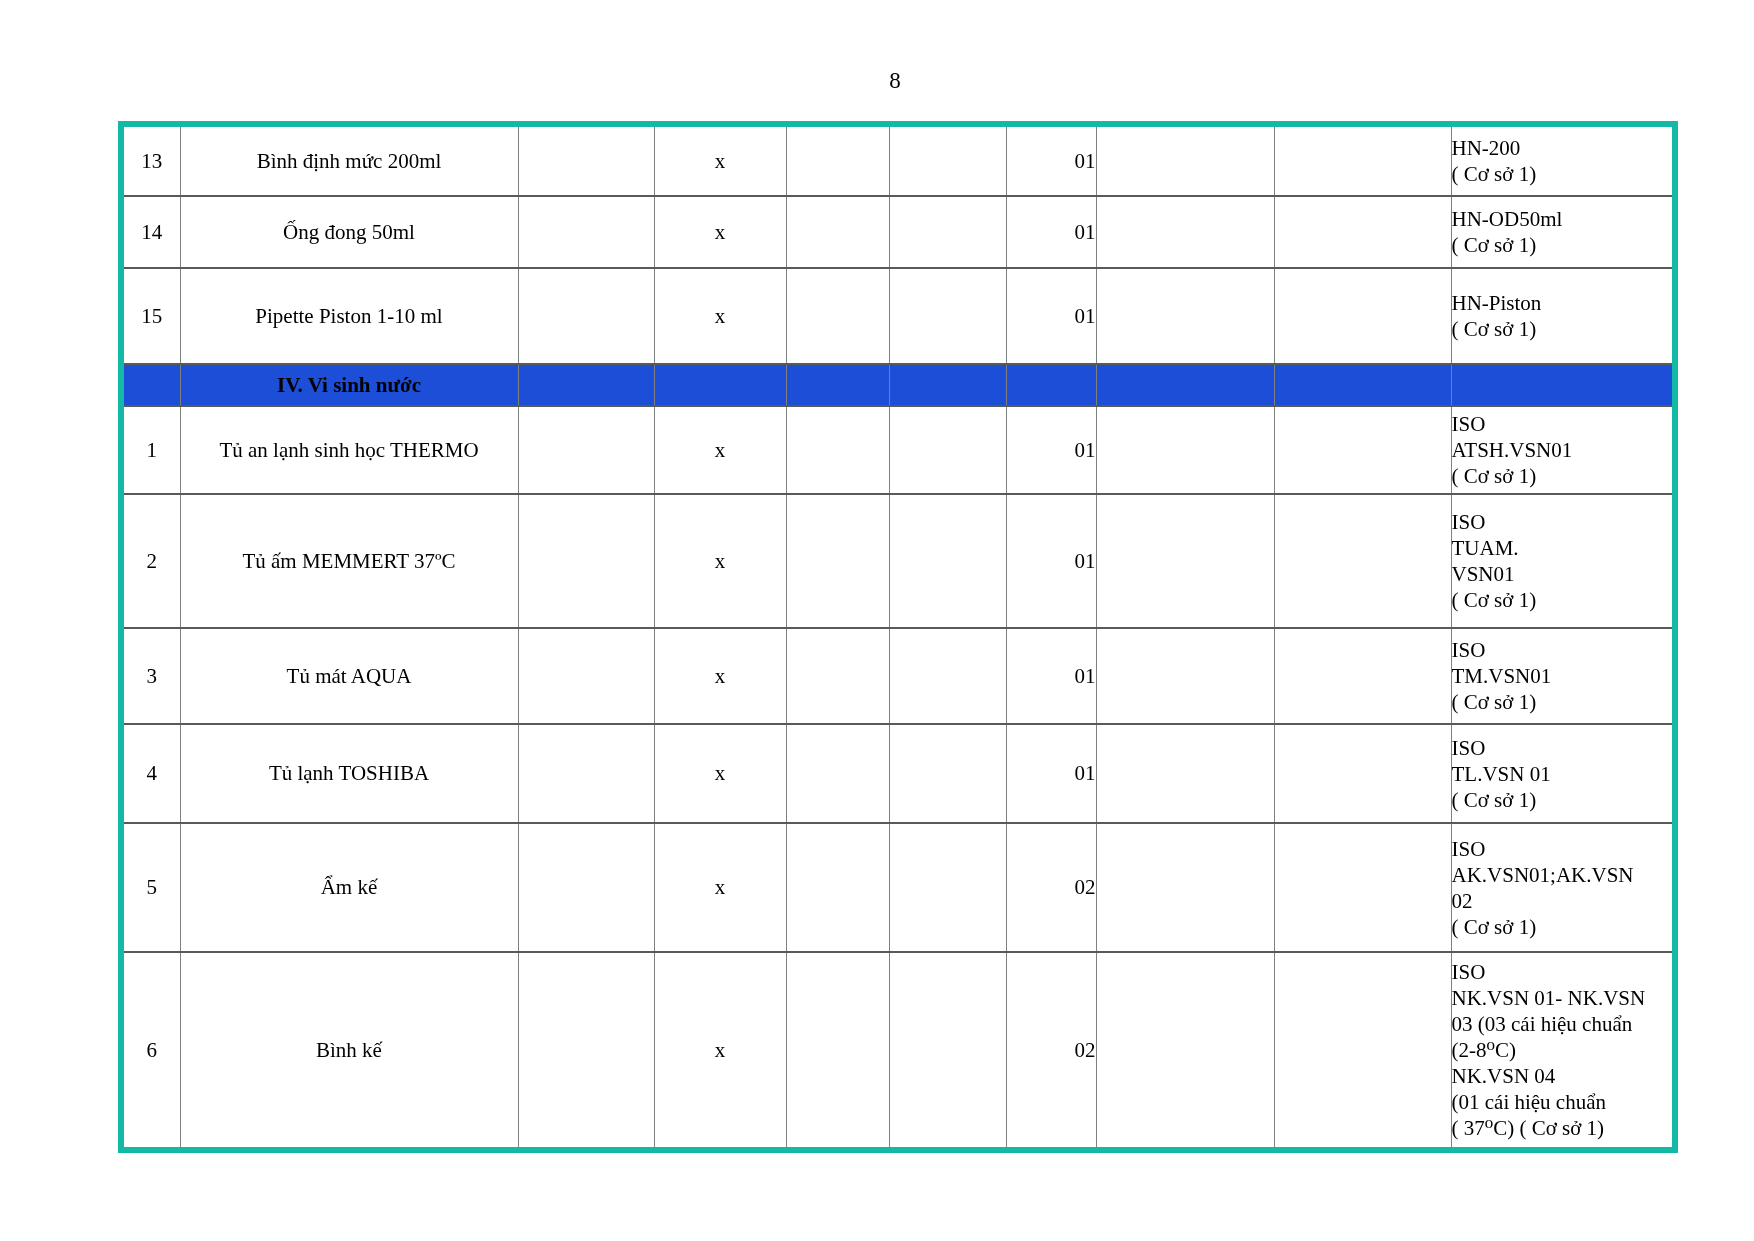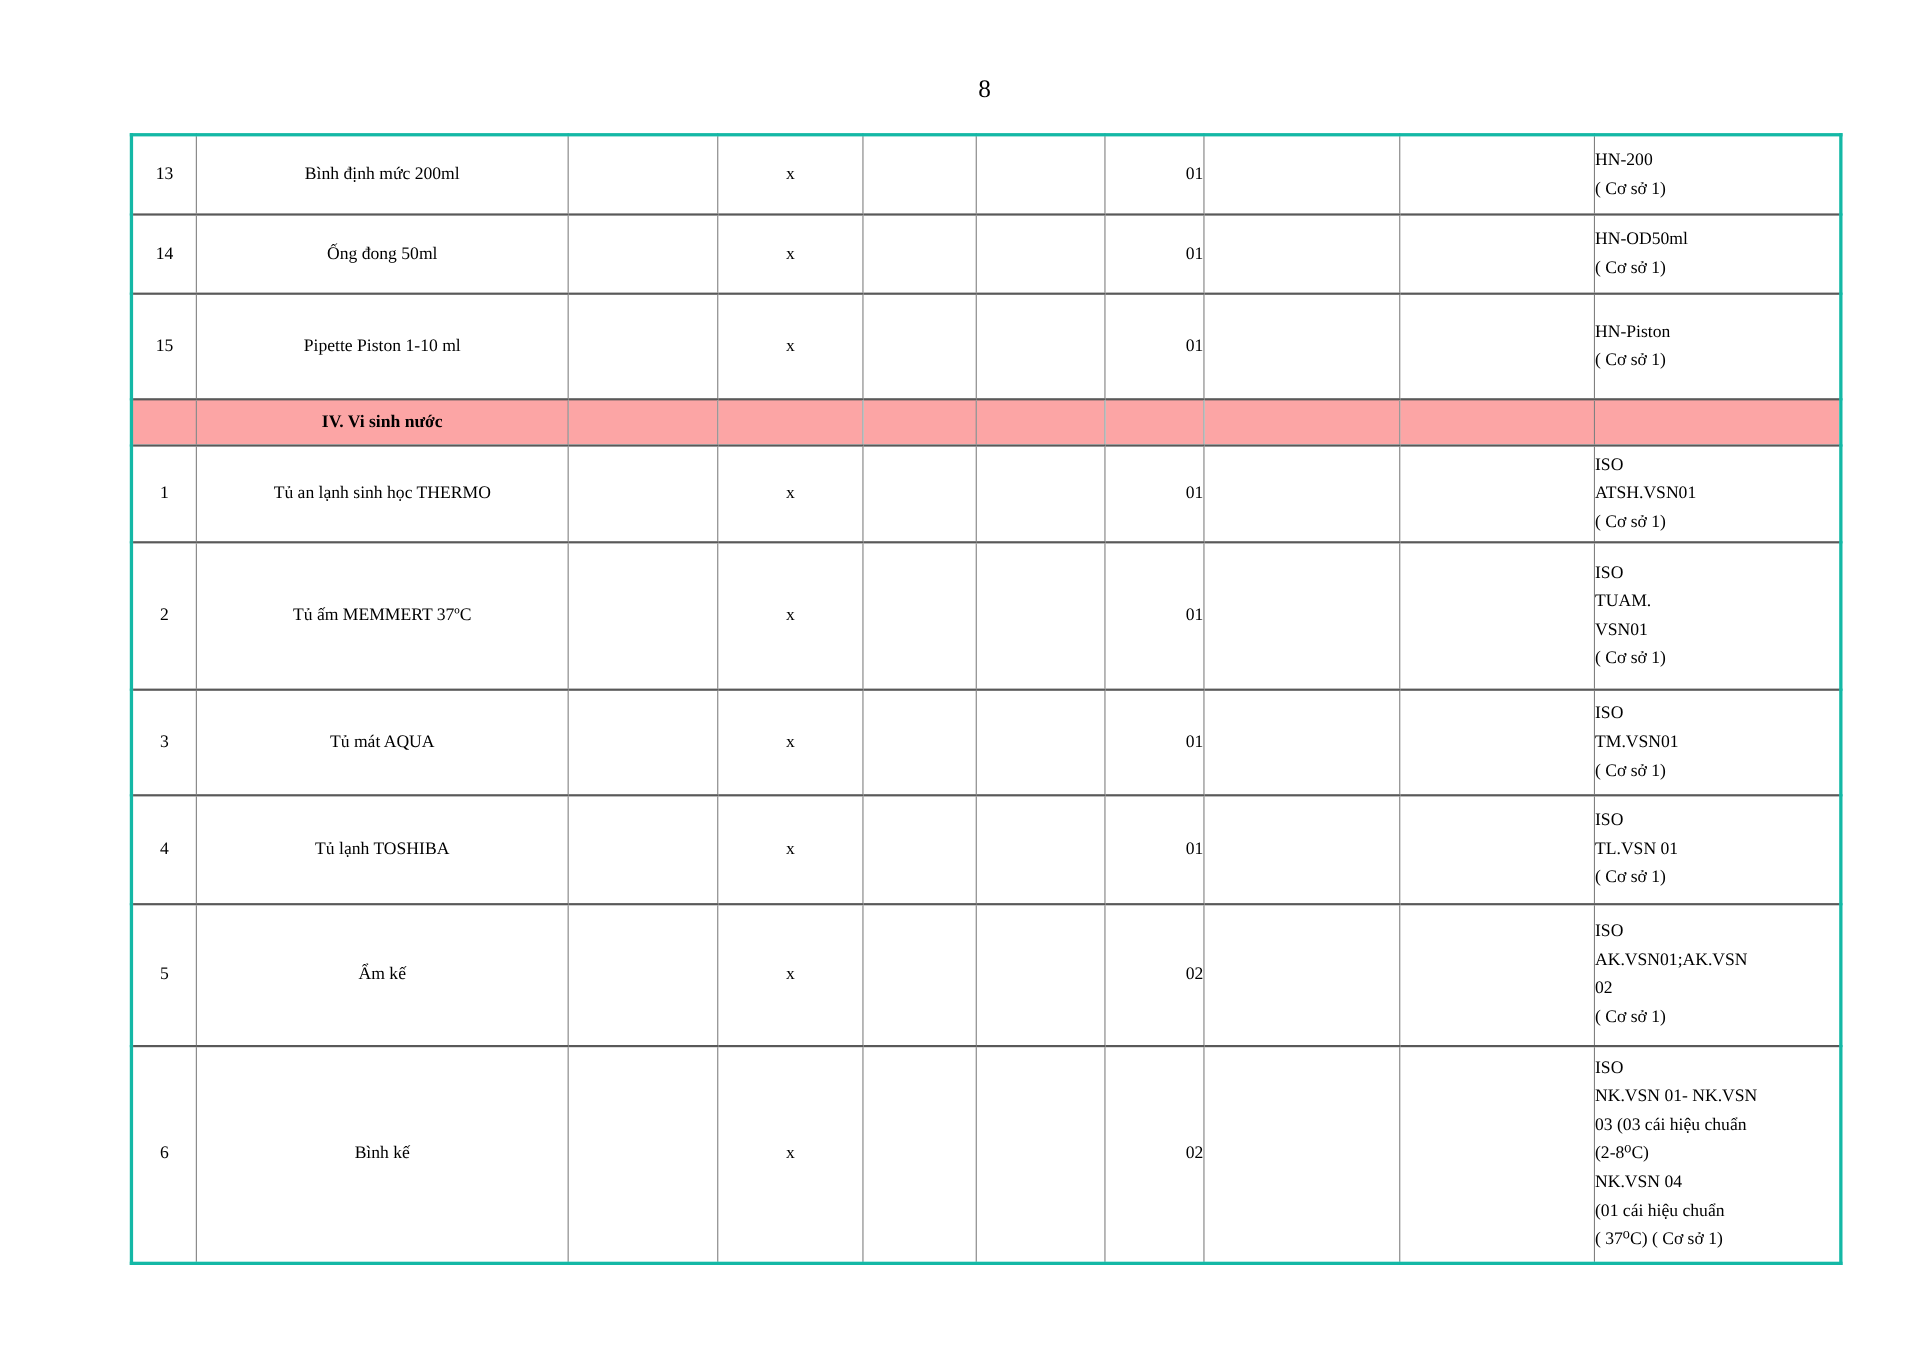--- a/index.html
+++ b/index.html
@@ -27,40 +27,40 @@
     font-size: 23px;
     line-height: 26px;
   }
   table.equip {
     position: absolute;
     left: 118px;
     top: 121px;
     width: 1554px;
     border-collapse: collapse;
     table-layout: fixed;
-    border: 3px solid #14b8a6;
-    font-size: 16px;
+    border: 6px solid #14b8a6;
+    font-size: 21px;
   }
   table.equip td {
     border-left: 1px solid #808080;
     border-right: 1px solid #808080;
     border-top: 2px solid #595959;
     border-bottom: 2px solid #595959;
     vertical-align: middle;
     padding: 0;
     overflow: hidden;
   }
   
   .c-no   { text-align: center; }
   .c-name { text-align: center; padding-left: 5px; padding-right: 4px; }
   .c-x    { text-align: center; }
   .c-qty  { text-align: right; }
   .c-code { text-align: left; white-space: pre-line; line-height: 26px; padding: 2px 1px; }
   
-  tr.section-row td { background: #fca5a5; }
+  tr.section-row td { background: #1d4ed8; }
   .section-title { font-weight: bold; }
   
   .rh0 { height: 72px; }
   .rh1 { height: 72px; }
   .rh2 { height: 96px; }
   .rh3 { height: 42px; }
   .rh4 { height: 88px; }
   .rh5 { height: 134px; }
   .rh6 { height: 96px; }
   .rh7 { height: 99px; }

